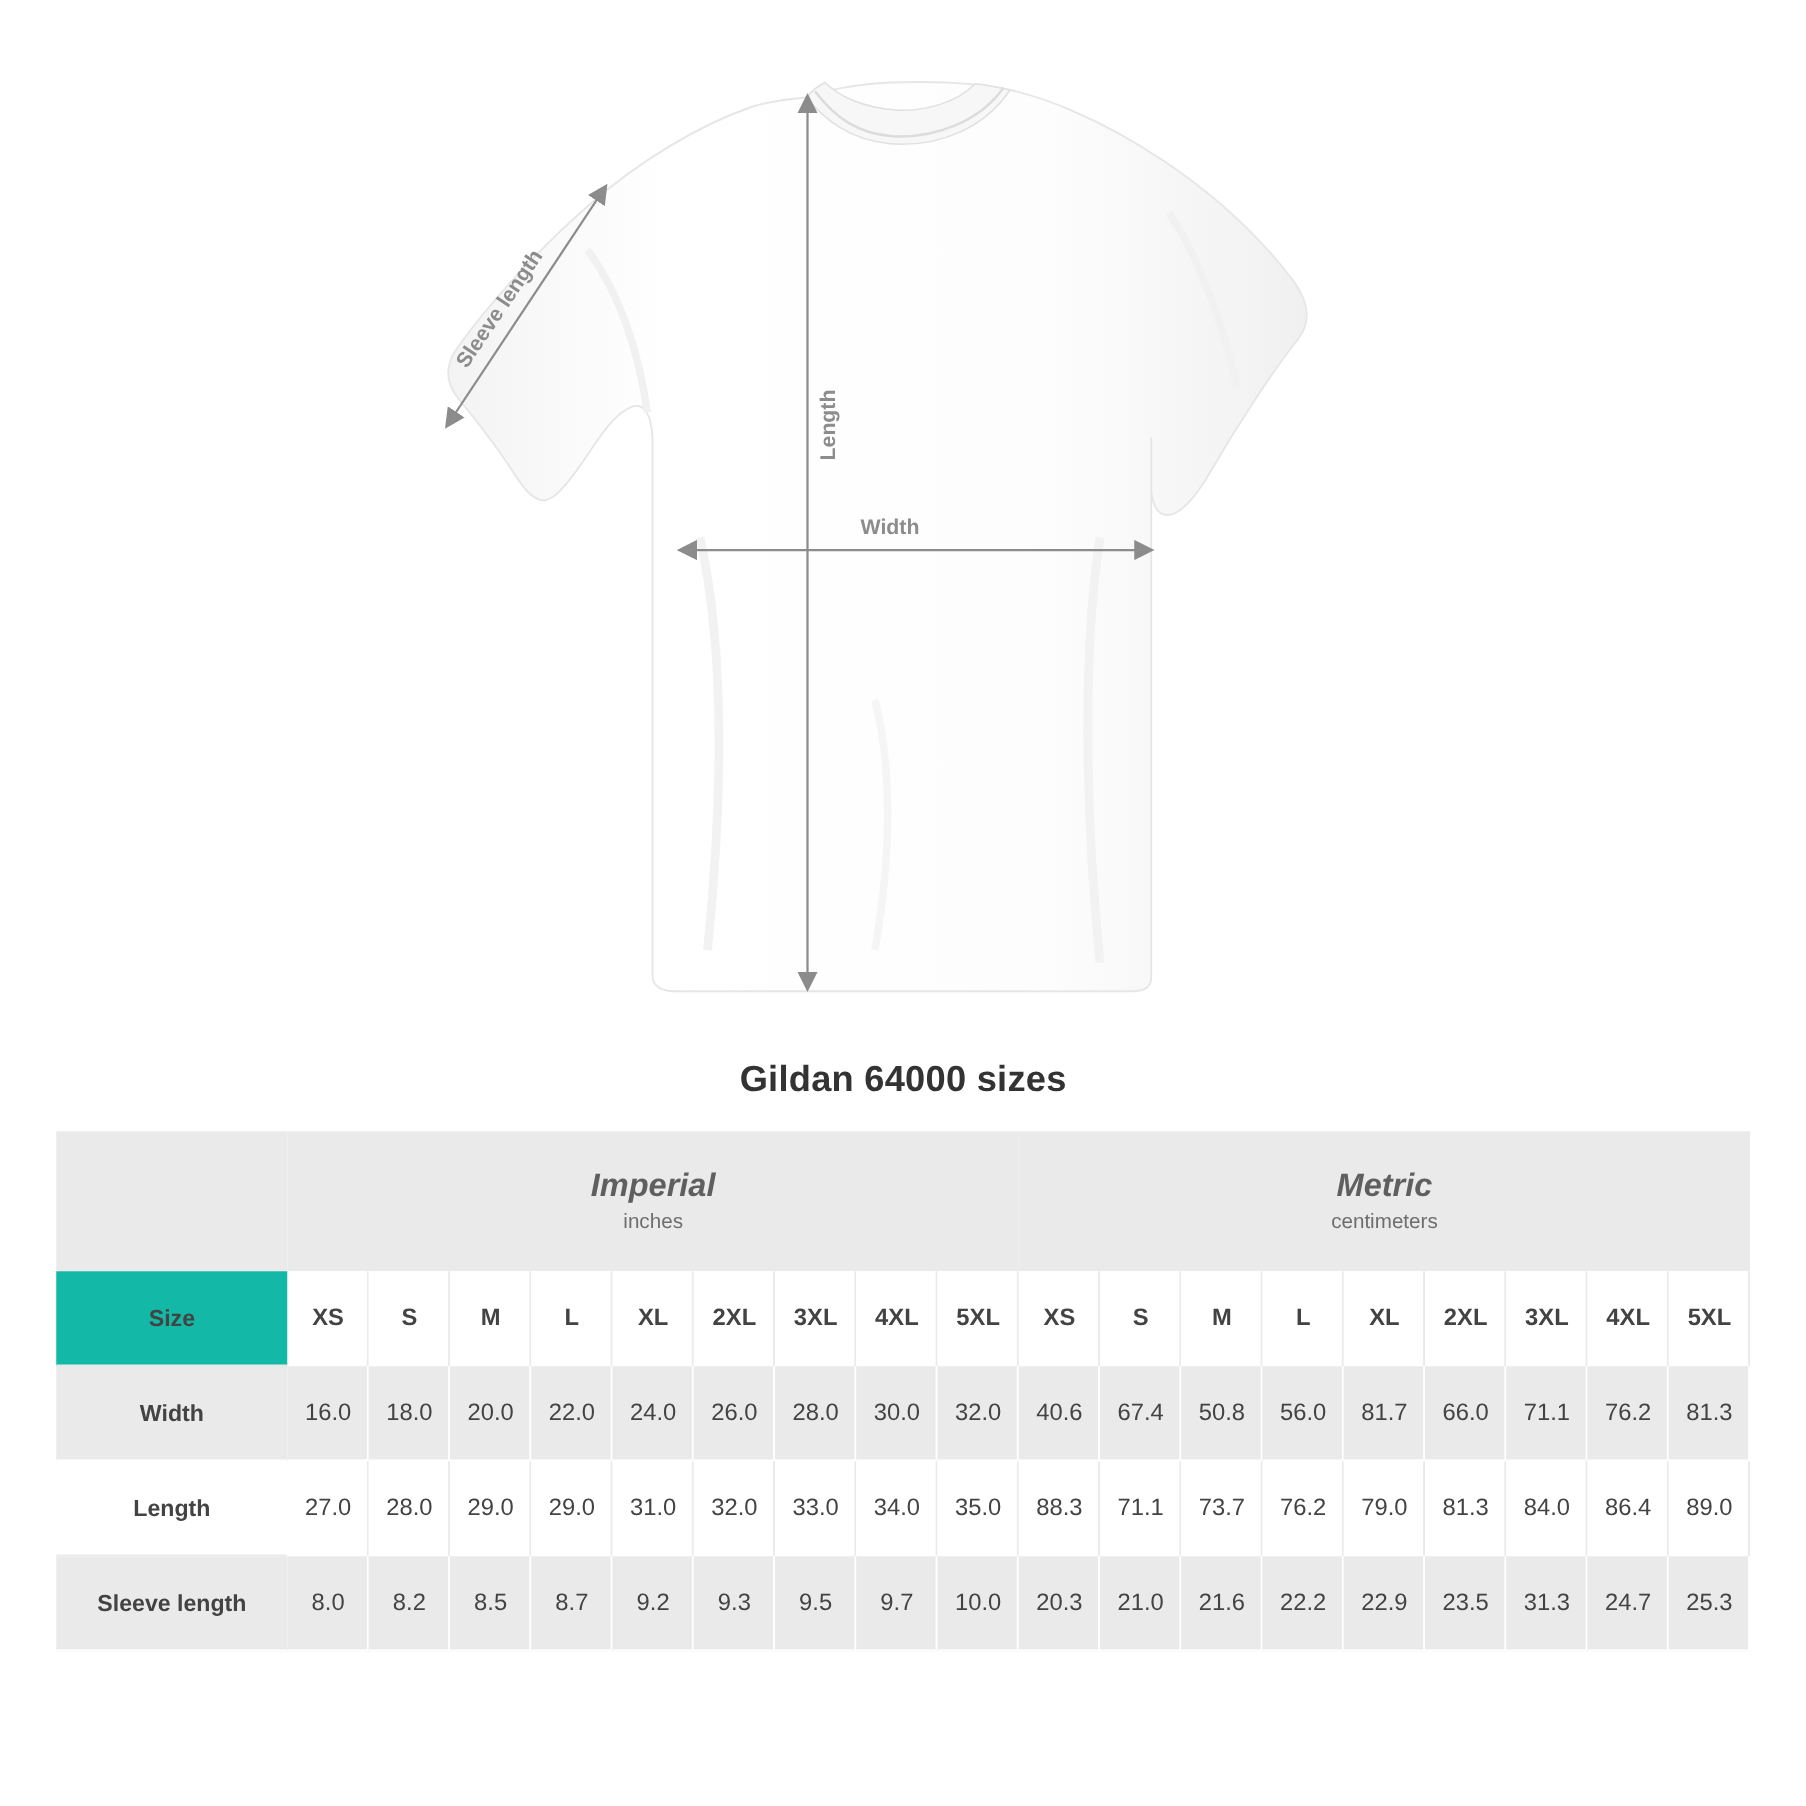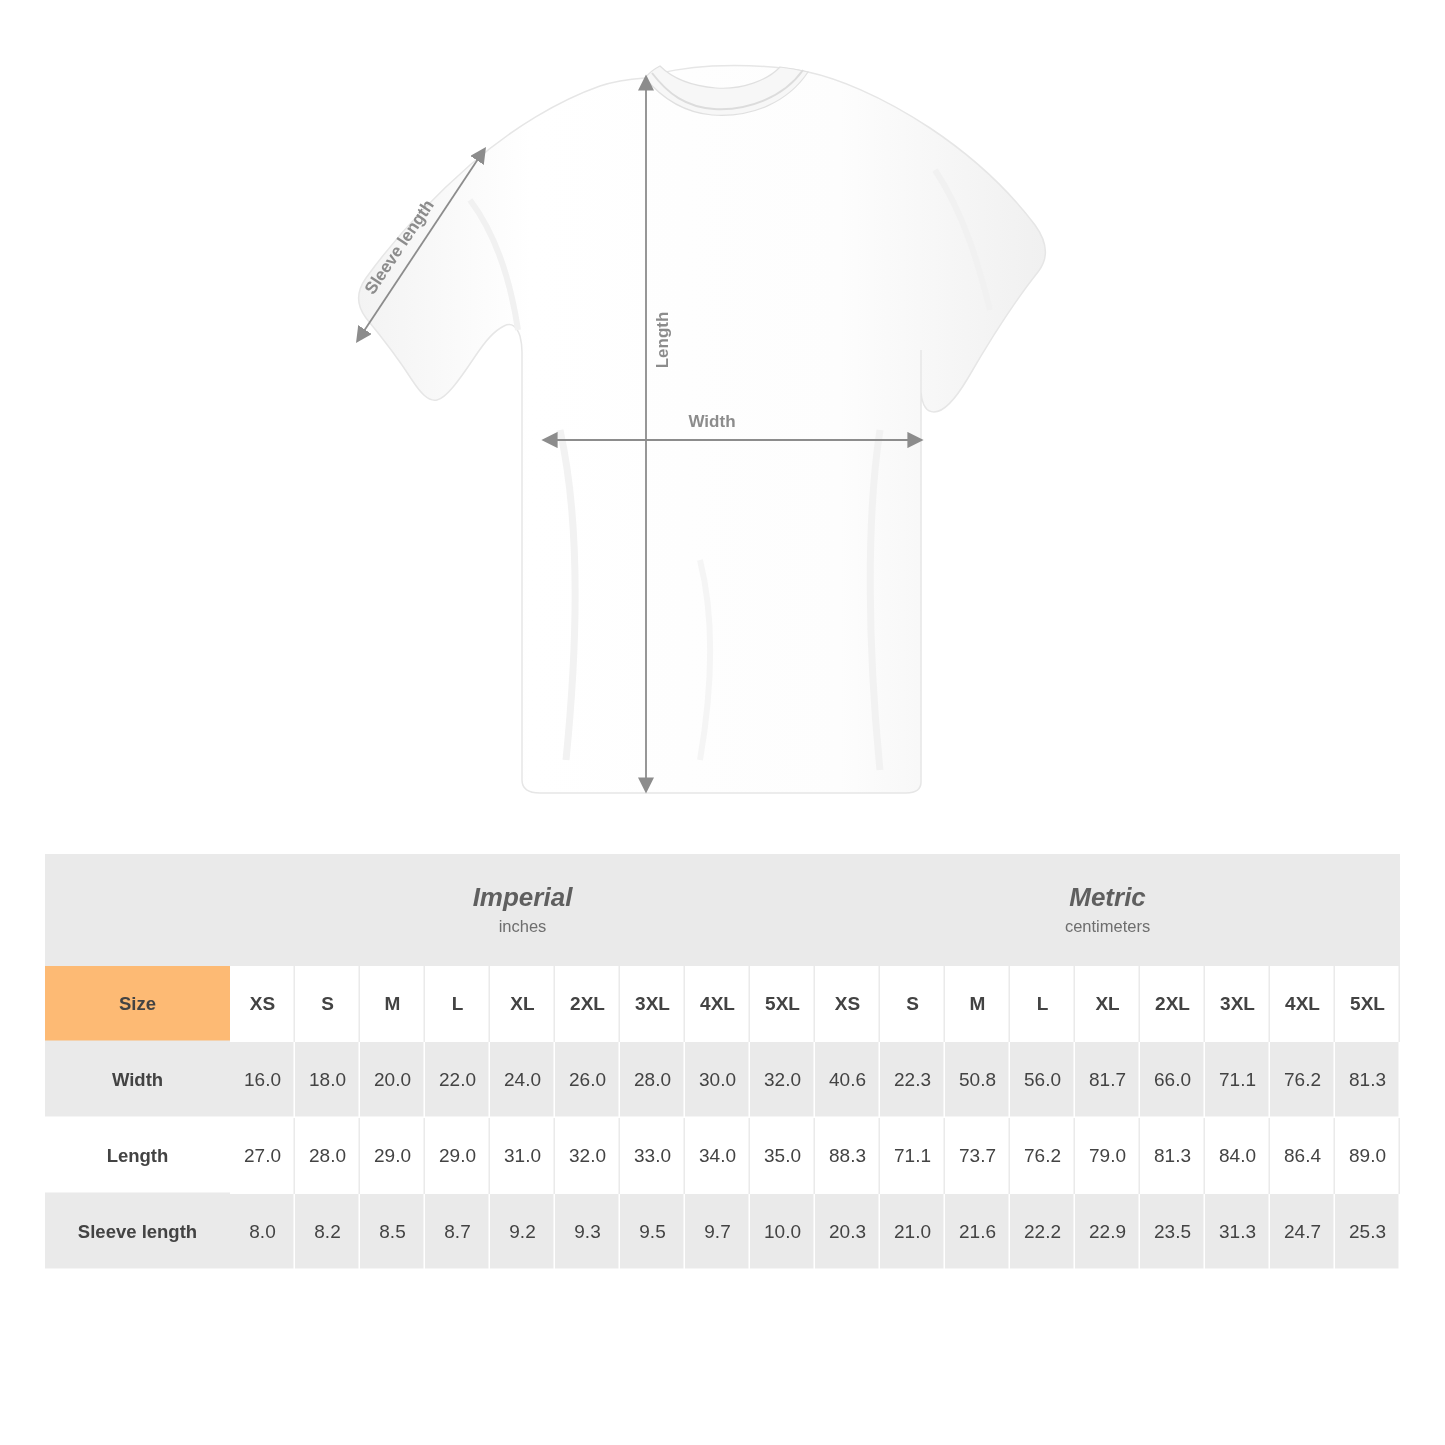--- a/index.html
+++ b/index.html
@@ -95,21 +95,21 @@
     vertical-align: middle;
     font-size: 19px;
     color: #434343;
   }
   .col-size {
     font-weight: bold;
     font-size: 19px;
   }
 
   tr.row-size td { height: 76px; background: #ffffff; }
-  tr.row-size td.row-header-cell { background: #fdba74; }
+  tr.row-size td.row-header-cell { background: #14b8a6; }
 
   tr.row-shade td { height: 76px; background: #eaeaea; }
   tr.row-plain td { height: 76px; background: #ffffff; }
 
   
   td.cell {
     box-shadow: inset -1.5px 0 0 #ffffff;
   }
   tr.row-plain td.cell {
     box-shadow: inset -1.5px 0 0 #eaeaea;
@@ -196,20 +196,21 @@
         <text class="label-text" x="668" y="340" transform="rotate(-90 668 340)" text-anchor="middle">Length</text>
       </g>
 
       <g>
         <line x1="545" y1="440" x2="920" y2="440" stroke="#8c8c8c" stroke-width="1.8" marker-start="url(#arrTail)" marker-end="url(#arrHead)"></line>
         <text class="label-text" x="712" y="427" text-anchor="middle">Width</text>
       </g>
     </svg>
   </div>
 
+  <div class="chart-title">Gildan 64000 sizes</div>
 
   <div class="table-wrap">
     <table class="size-table">
       <colgroup id="colgroup">
           <col style="width:185px">
           <col style="width:65px">
           <col style="width:65px">
           <col style="width:65px">
           <col style="width:65px">
           <col style="width:65px">
@@ -267,21 +268,21 @@
             <td class="cell">16.0</td>
             <td class="cell">18.0</td>
             <td class="cell">20.0</td>
             <td class="cell">22.0</td>
             <td class="cell">24.0</td>
             <td class="cell">26.0</td>
             <td class="cell">28.0</td>
             <td class="cell">30.0</td>
             <td class="cell">32.0</td>
             <td class="cell">40.6</td>
-            <td class="cell">22.3</td>
+            <td class="cell">67.4</td>
             <td class="cell">50.8</td>
             <td class="cell">56.0</td>
             <td class="cell">81.7</td>
             <td class="cell">66.0</td>
             <td class="cell">71.1</td>
             <td class="cell">76.2</td>
             <td class="cell">81.3</td>
           </tr>
           <tr class="row-plain">
             <td class="row-header-cell">Length</td>

